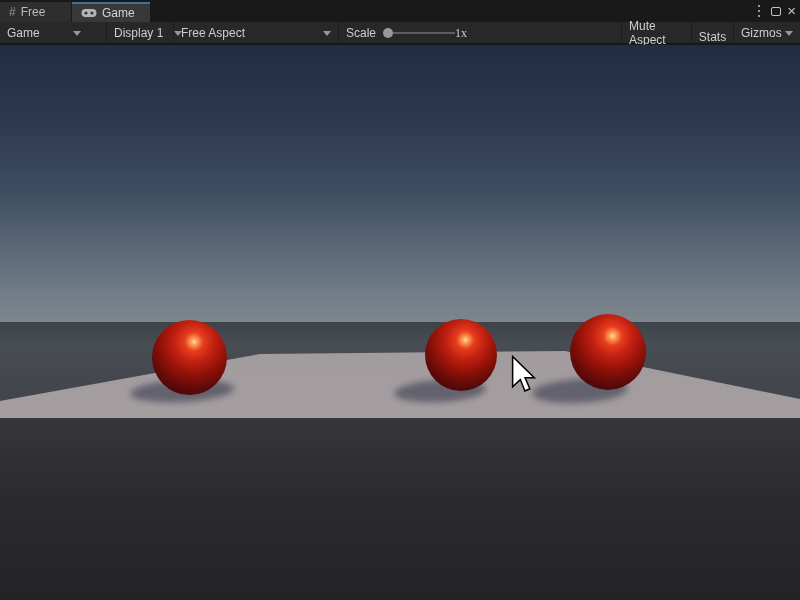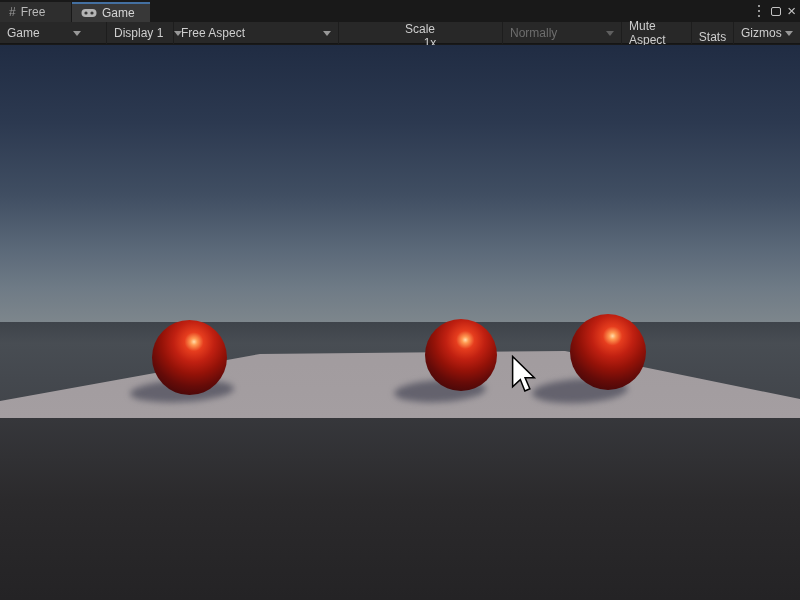--- a/index.html
+++ b/index.html
@@ -28,24 +28,24 @@
   .toolbar { position:absolute; left:0; top:22px; width:800px; height:22px;
              background:#282828; border-bottom:1px solid #151515; font-size:12px; color:#cecece; }
   .tbtn { position:absolute; top:0; height:22px; display:flex; align-items:center;
           padding:0 7px; border-left:1px solid #1d1d1d; }
   .tbtn.first { border-left:none; }
   .caret { width:0; height:0; border-left:4px solid transparent; border-right:4px solid transparent;
            border-top:5px solid #989898; margin-left:auto; }
   .caret.dim { border-top-color:#5f5f5f; }
   .disabled-txt { color:#6d6d6d; }
   .scale-wrap { position:absolute; left:338px; top:0; width:163px; height:22px;
-                display:flex; align-items:center; border-left:1px solid #1d1d1d; padding:0 7px;flex-direction:column; }
+                display:flex; align-items:center; border-left:1px solid #1d1d1d; padding:11px 7px; }
   .slider-knob { width:10px; height:10px; border-radius:50%; background:#999; margin-left:7px; }
   .slider-track { width:62px; height:2px; background:#5d5d5d; }
-  .scale-val { margin-left:20px; }
+  .scale-val { margin-left:0;font-family:Liberation Serif, serif; }
 
   
   .viewport { position:absolute; left:0; top:45px; width:800px; height:373px; overflow:hidden; }
   .sky { position:absolute; left:0; top:0; width:800px; height:277px;
          background:linear-gradient(180deg,#202c43 0%,#2c3950 28%,#404e62 54%,
                     #5b6979 74%,#6f7b86 88%,#7d868c 100%); }
   .ground-bg { position:absolute; left:0; top:277px; width:800px; height:96px;
                background:linear-gradient(180deg,#3e434a 0%,#484d53 22%,#44484e 60%,#414449 100%); }
   .plane { position:absolute; left:0; top:0; width:800px; height:373px;
            background:linear-gradient(180deg,#8e888b 0%,#969093 35%,#a09a9d 70%,#a49ea1 100%);
@@ -107,24 +107,20 @@
     <div class="tbtn" style="left:173px; width:165px;">
       <span>Free Aspect</span>
       <span class="caret"></span>
     </div>
     <div class="scale-wrap">
       <span>Scale</span>
       <span class="slider-knob"></span>
       <span class="slider-track"></span>
       <span class="scale-val">1x</span>
     </div>
-    <div class="tbtn" style="left:502px; width:119px;">
-      <span class="disabled-txt">Normally</span>
-      <span class="caret dim"></span>
-    </div>
     <div class="tbtn" style="left:621px; width:70px; justify-content:center;">
       <span>Mute Aspect</span>
     </div>
     <div class="tbtn" style="left:691px; width:42px; justify-content:center;align-items:flex-end;">
       <span>Stats</span>
     </div>
     <div class="tbtn" style="left:733px; width:67px;">
       <span>Gizmos</span>
       <span class="caret"></span>
     </div>

